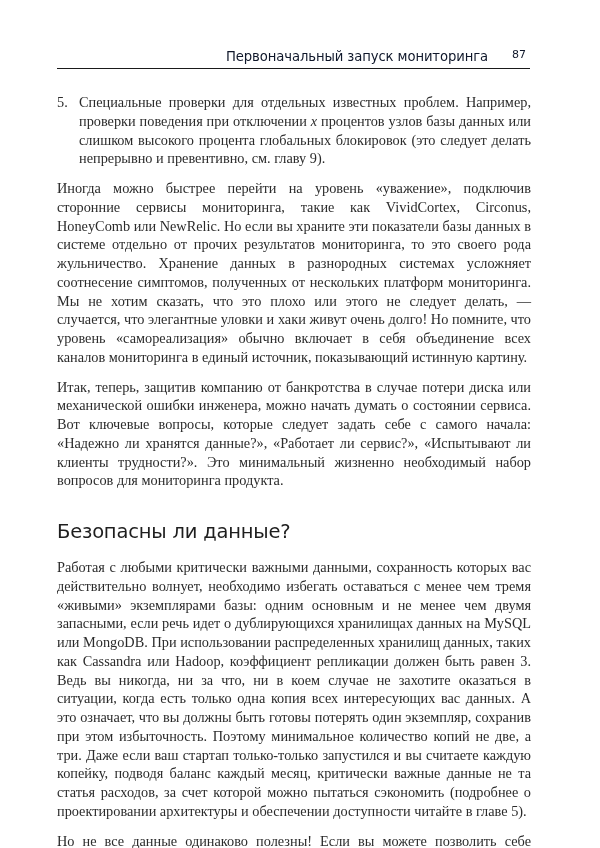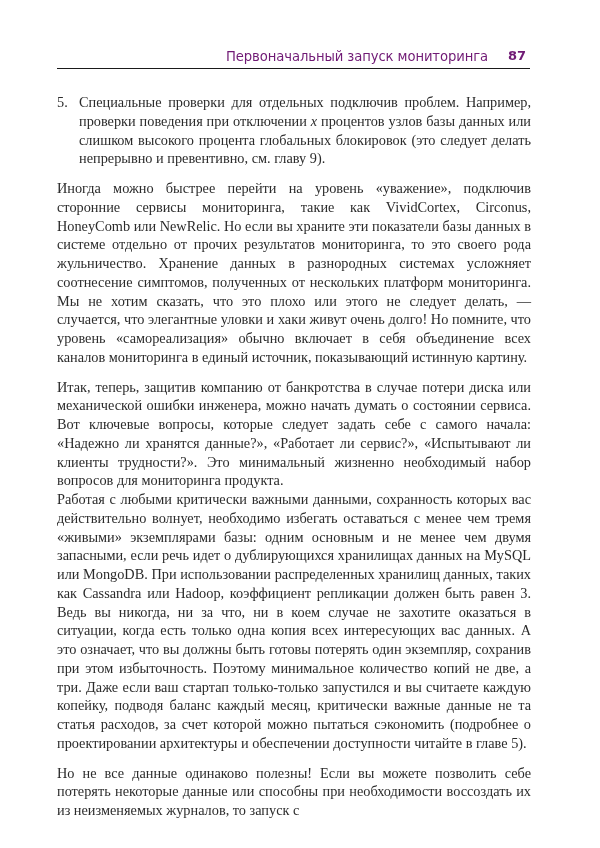--- a/index.html
+++ b/index.html
@@ -16,34 +16,34 @@
     }
     .running-head {
       position: absolute;
       left: 57px;
       top: 47px;
       width: 473px;
       height: 21px;
       border-bottom: 1.3px solid #1a1a1a;
       font-family: "DejaVu Sans", sans-serif;
       font-size: 13.2px;
-      color: #701a75;
+      color: #0f172a;
     }
     .running-head .rh-title {
       position: absolute;
       right: 42px;
       top: 2px;
       letter-spacing: -0.1px;
     }
     .running-head .rh-page {
       position: absolute;
       right: 4px;
       top: 1px;
-      font-weight: bold;
-      font-size: 13px;
+      font-weight: normal;
+      font-size: 11px;
     }
     .content {
       position: absolute;
       left: 57px;
       top: 93px;
       width: 474px;
       font-family: "Liberation Serif", "DejaVu Serif", serif;
       font-size: 14.3px;
       line-height: 18.75px;
       text-align: justify;
@@ -86,31 +86,32 @@
 
 <div class="running-head">
   <span class="rh-title">Первоначальный запуск мониторинга</span>
   <span class="rh-page">87</span>
 </div>
 
 <div class="content">
 
   <div class="list-item">
     <span class="num">5.</span>
-    <p class="text"><span>Специальные проверки для отдельных подключив проблем. Например, проверки поведения при отключении </span><em class="var">x</em><span> процентов узлов базы данных или слишком высокого процента глобальных блокировок (это следует делать непрерывно и превентивно, см. главу 9).</span></p>
+    <p class="text"><span>Специальные проверки для отдельных известных проблем. Например, проверки поведения при отключении </span><em class="var">x</em><span> процентов узлов базы данных или слишком высокого процента глобальных блокировок (это следует делать непрерывно и превентивно, см. главу 9).</span></p>
   </div>
 
   <div class="para-gap"></div>
 
   <p>Иногда можно быстрее перейти на уровень «уважение», подключив сторонние сервисы мониторинга, такие как VividCortex, Circonus, HoneyComb или NewRelic. Но если вы храните эти показатели базы данных в системе отдельно от прочих результатов мониторинга, то это своего рода жульничество. Хранение данных в разнородных системах усложняет соотнесение симптомов, полученных от нескольких платформ мониторинга. Мы не хотим сказать, что это плохо или этого не следует делать, — случается, что элегантные уловки и хаки живут очень долго! Но помните, что уровень «самореализация» обычно включает в себя объединение всех каналов мониторинга в единый источник, показывающий истинную картину.</p>
 
   <div class="para-gap"></div>
 
   <p>Итак, теперь, защитив компанию от банкротства в случае потери диска или механической ошибки инженера, можно начать думать о состоянии сервиса. Вот ключевые вопросы, которые следует задать себе с самого начала: «Надежно ли хранятся данные?», «Работает ли сервис?», «Испытывают ли клиенты трудности?». Это минимальный жизненно необходимый набор вопросов для мониторинга продукта.</p>
 
+  <h2 class="section-head">Безопасны ли данные?</h2>
 
   <p>Работая с любыми критически важными данными, сохранность которых вас действительно волнует, необходимо избегать оставаться с менее чем тремя «живыми» экземплярами базы: одним основным и не менее чем двумя запасными, если речь идет о дублирующихся хранилищах данных на MySQL или MongoDB. При использовании распределенных хранилищ данных, таких как Cassandra или Hadoop, коэффициент репликации должен быть равен 3. Ведь вы никогда, ни за что, ни в коем случае не захотите оказаться в ситуации, когда есть только одна копия всех интересующих вас данных. А это означает, что вы должны быть готовы потерять один экземпляр, сохранив при этом избыточность. Поэтому минимальное количество копий не две, а три. Даже если ваш стартап только-только запустился и вы считаете каждую копейку, подводя баланс каждый месяц, критически важные данные не та статья расходов, за счет которой можно пытаться сэкономить (подробнее о проектировании архитектуры и обеспечении доступности читайте в главе 5).</p>
 
   <div class="para-gap"></div>
 
   <p><span>Но не все данные одинаково полезны! Если вы можете позволить себе потерять некоторые данные или способны при необходимости воссоздать их из неизменяемых журналов, то запуск с </span></p>
 
 </div>
 
 </body></html>

